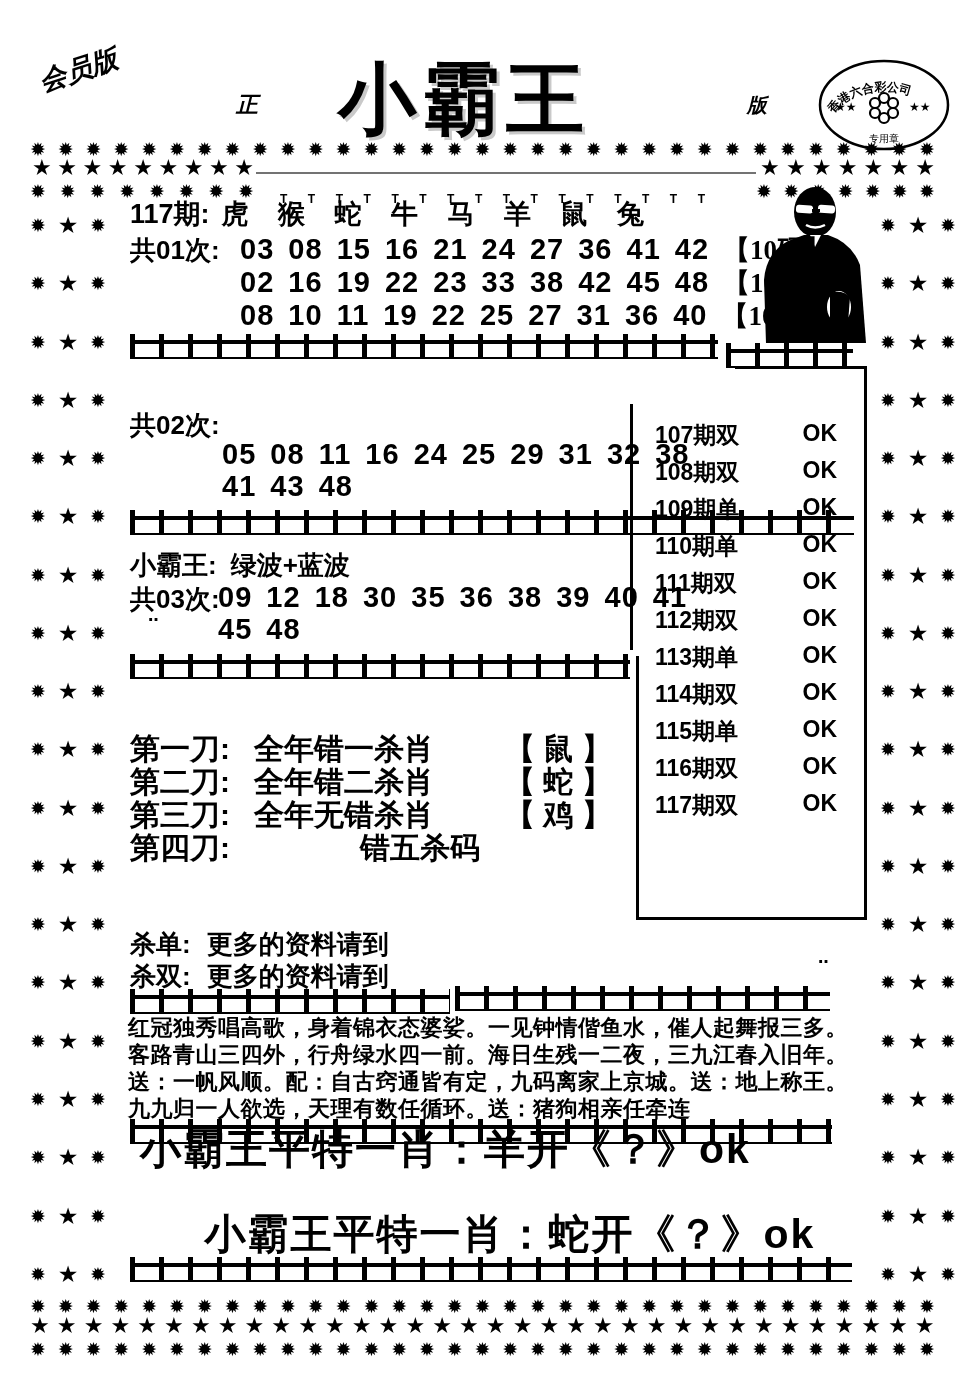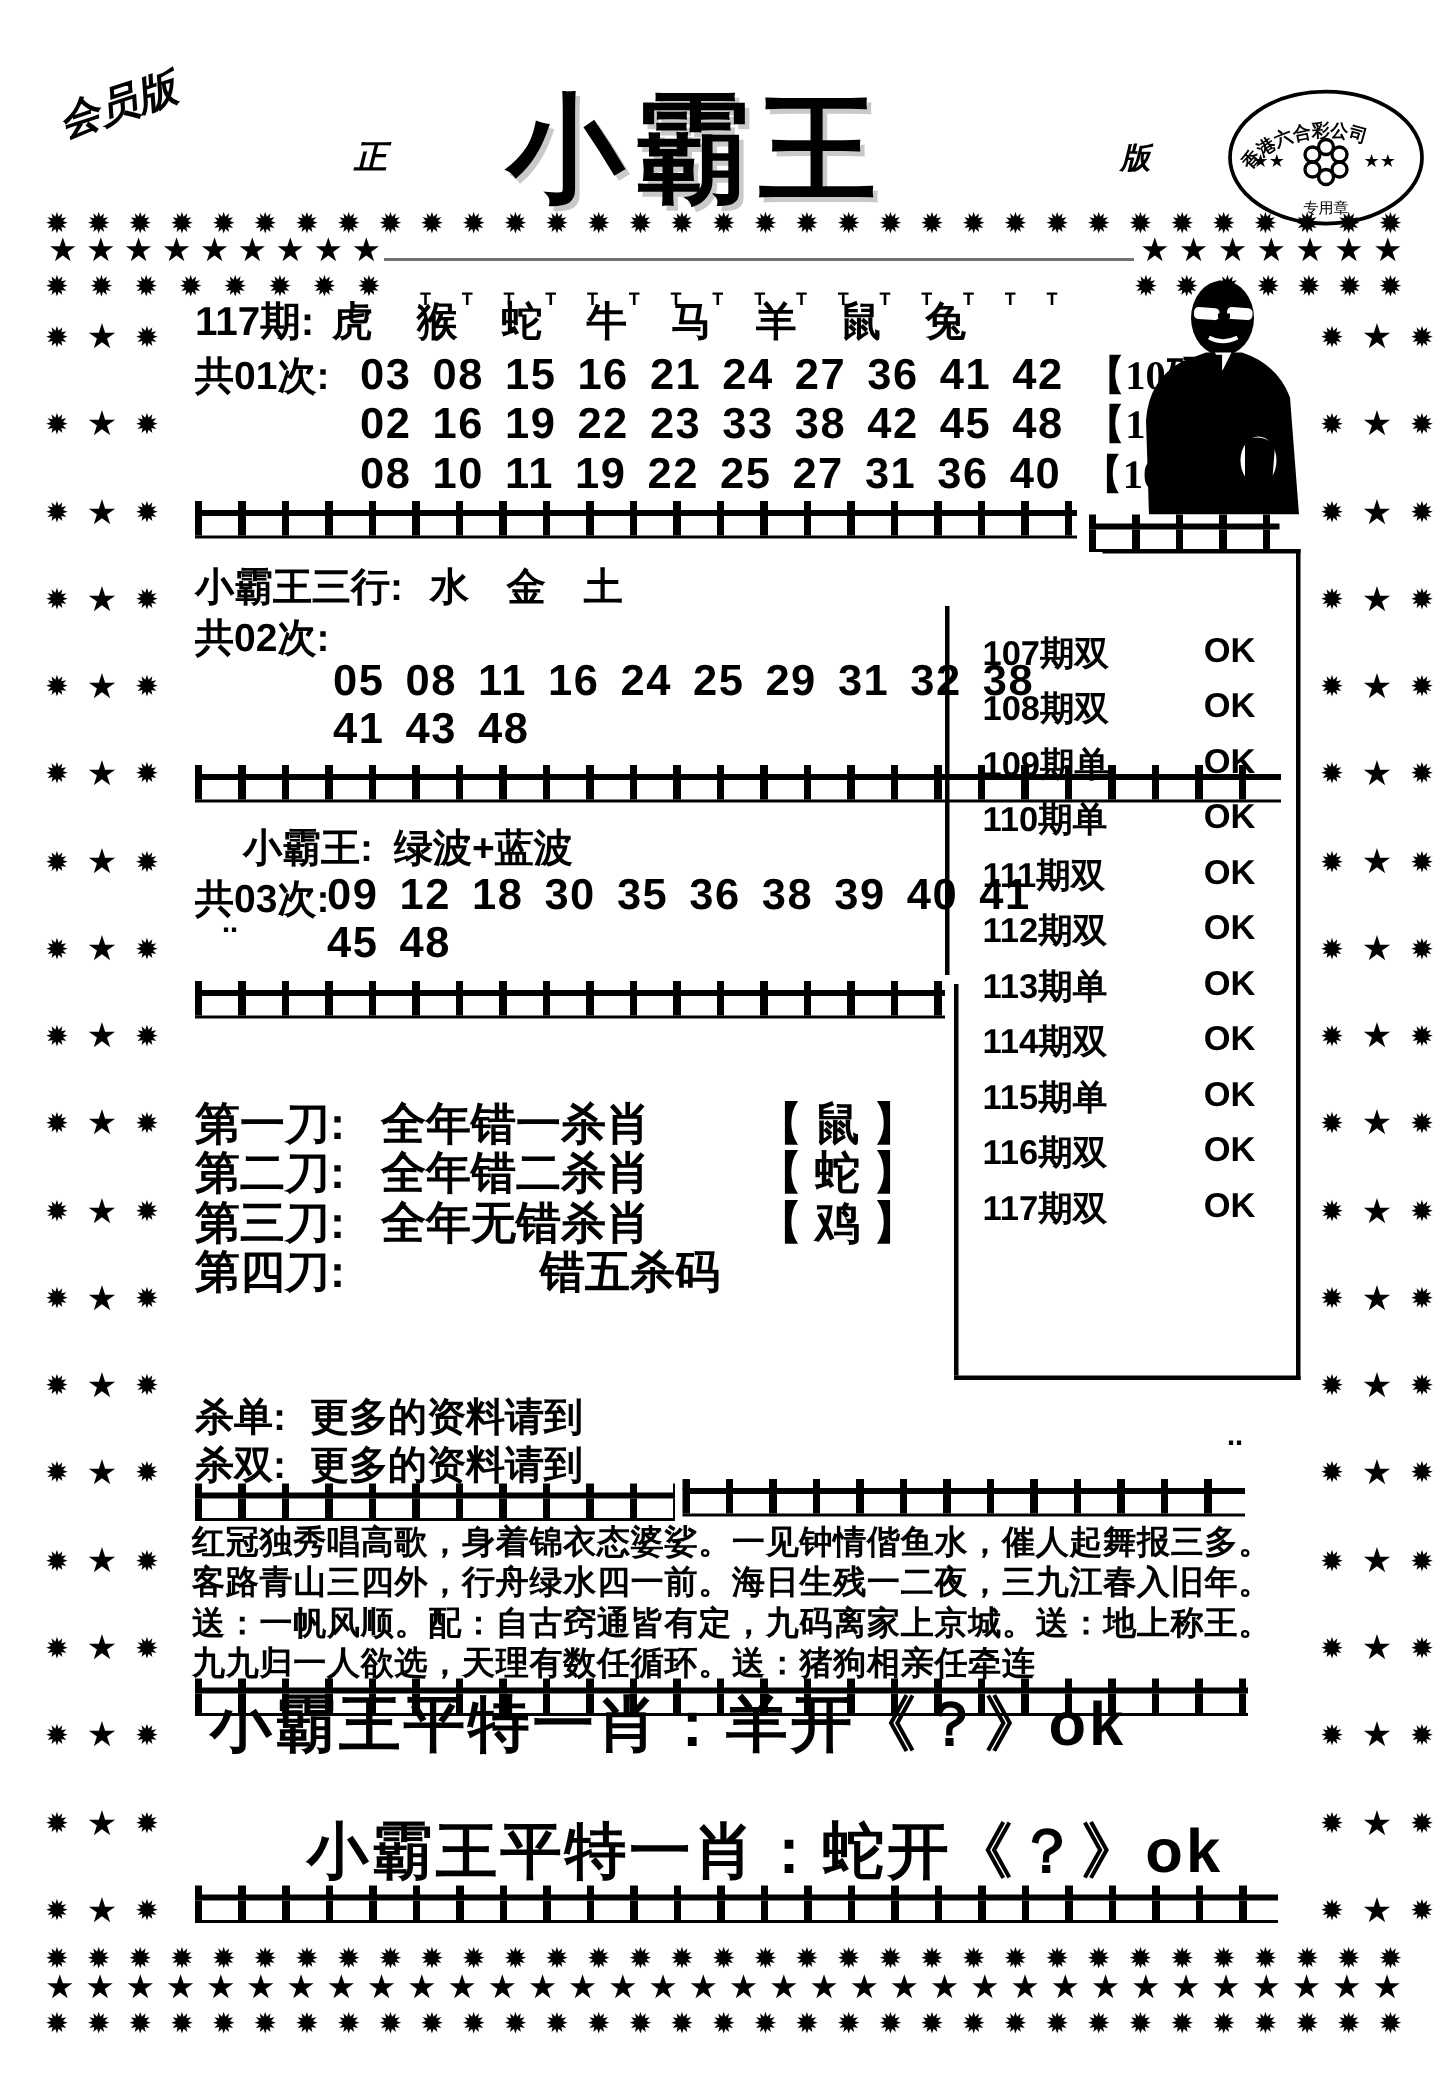--- a/index.html
+++ b/index.html
@@ -481,30 +481,27 @@
     <span>117期:</span><span class="zodiac">虎 猴 蛇 牛 马 羊 鼠 兔</span>
   </div>
   <div class="abs h2" style="left:130px;top:233px;">共01次:</div>
   <div class="abs" style="left:240px;top:232px;"><span class="nums">03 08 15 16 21 24 27 36 41 42</span><span class="tag">【10码】</span></div>
   <div class="abs" style="left:240px;top:265px;"><span class="nums">02 16 19 22 23 33 38 42 45 48</span><span class="tag">【10码】</span></div>
   <div class="abs" style="left:240px;top:298px;"><span class="nums">08 10 11 19 22 25 27 31 36 40</span><span class="tag">【10码】</span></div>
 
   <div class="track" style="left:130px;top:340px;width:588px;"></div>
   <div class="track" style="left:726px;top:349px;width:127px;"></div>
 
-  <div class="abs h2" style="left:130px;top:374px;">
-    <span>小霸王三行:</span><span style="margin-left:18px;letter-spacing:9px;">水 金 土</span>
-  </div>
   <div class="abs h2" style="left:130px;top:408px;">共02次:</div>
   <div class="abs nums" style="left:222px;top:438px;">05 08 11 16 24 25 29 31 32 38</div>
   <div class="abs nums" style="left:222px;top:470px;">41 43 48</div>
 
   <div class="track" style="left:130px;top:516px;width:724px;"></div>
 
-  <div class="abs h2" style="left:130px;top:548px;margin-left:32px;">
+  <div class="abs h2" style="left:130px;top:548px;">
     <span>小霸王:</span><span style="margin-left:14px;">绿波+蓝波</span>
   </div>
   <div class="abs h2" style="left:130px;top:582px;">共03次:</div>
   <div class="abs nums" style="left:218px;top:581px;">09 12 18 30 35 36 38 39 40 41</div>
   <div class="abs nums" style="left:218px;top:613px;">45 48</div>
   <div class="abs" style="left:148px;top:606px;font-size:16px;font-weight:bold;">‥</div>
 
   <div class="track" style="left:130px;top:660px;width:500px;"></div>
 
   <div class="abs knife" style="left:130px;top:729px;">

